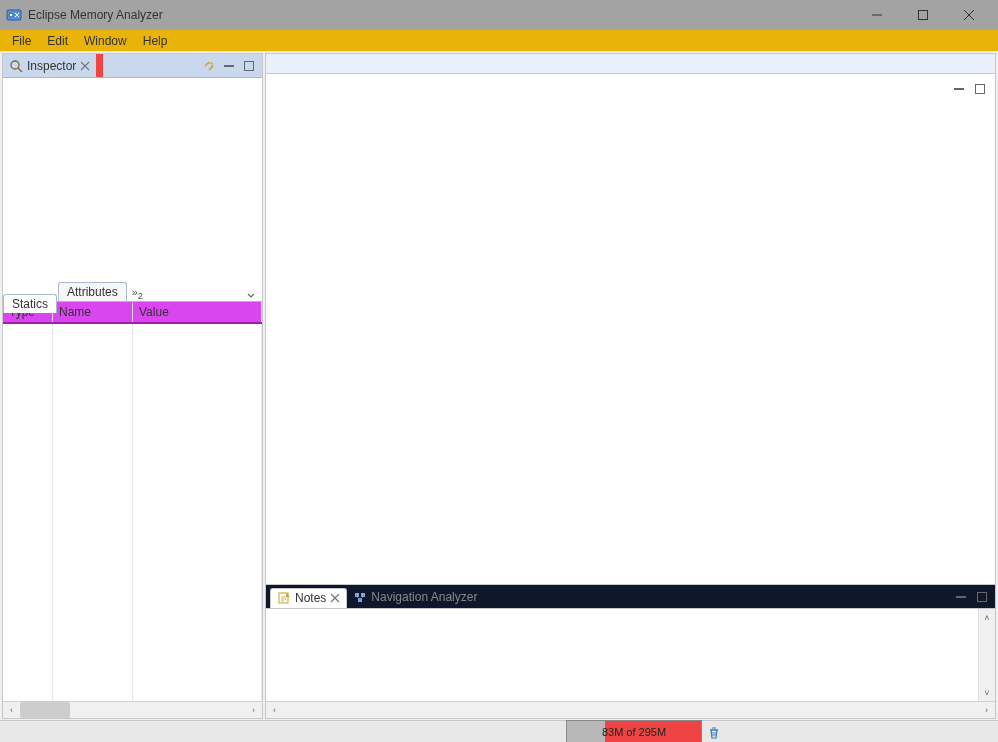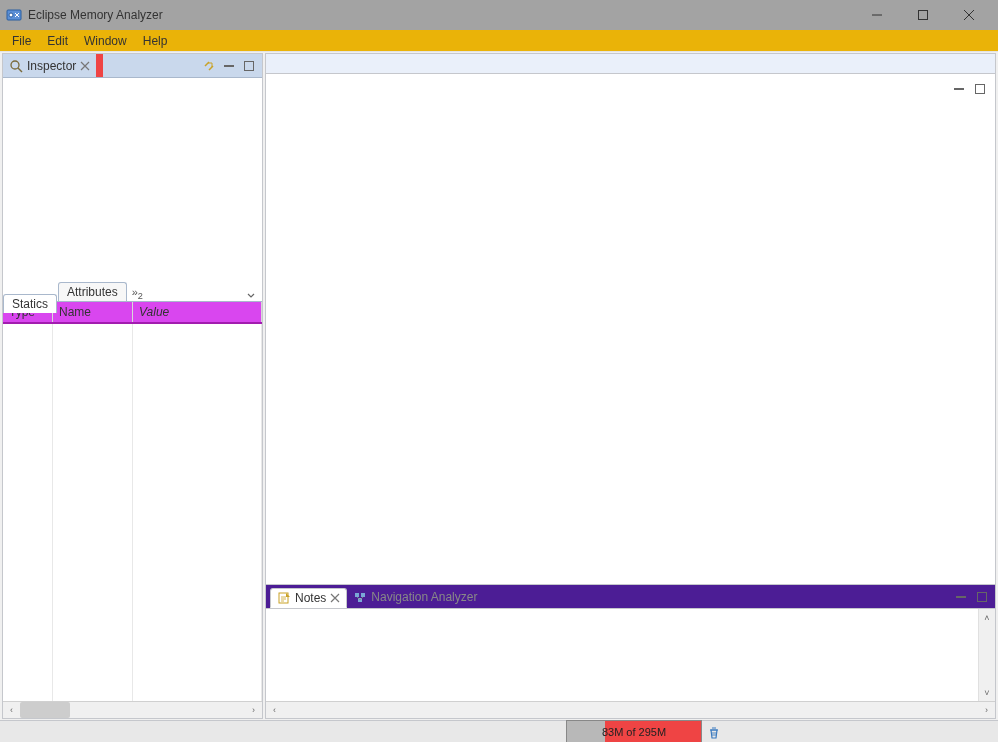--- a/index.html
+++ b/index.html
@@ -148,21 +148,21 @@
   border-bottom: 2px solid #a21caf;
   background: #d946ef;
 }
 .tbl-header .col {
   padding: 3px 6px;
   font-size: 12px;
   border-right: 1px solid #d8d8d8;
 }
 .col-type { width: 50px; }
 .col-name { width: 80px; }
-.col-value { flex: 1; font-style: italic; }
+.col-value { flex: 1; }
 
 .tbl-body {
   flex: 1;
   background: #fff;
   display: flex;
 }
 .tbl-body .col-div {
   border-right: 1px solid #e8e8e8;
 }
 .tbl-body .col-type { width: 50px; }
@@ -231,21 +231,21 @@
   height: 134px;
   background: #fff;
   border: 1px solid #c5c7cc;
   border-top: none;
   display: flex;
   flex-direction: column;
   position: relative;
 }
 .bottom-tabbar {
   height: 24px;
-  background: #4c1d95;
+  background: #0f172a;
   border-bottom: 1px solid #c5c7cc;
   display: flex;
   align-items: center;
   padding: 5px 4px;
 }
 .bottom-tab {
   display: flex;
   align-items: center;
   gap: 4px;
   padding: 2px 6px;

